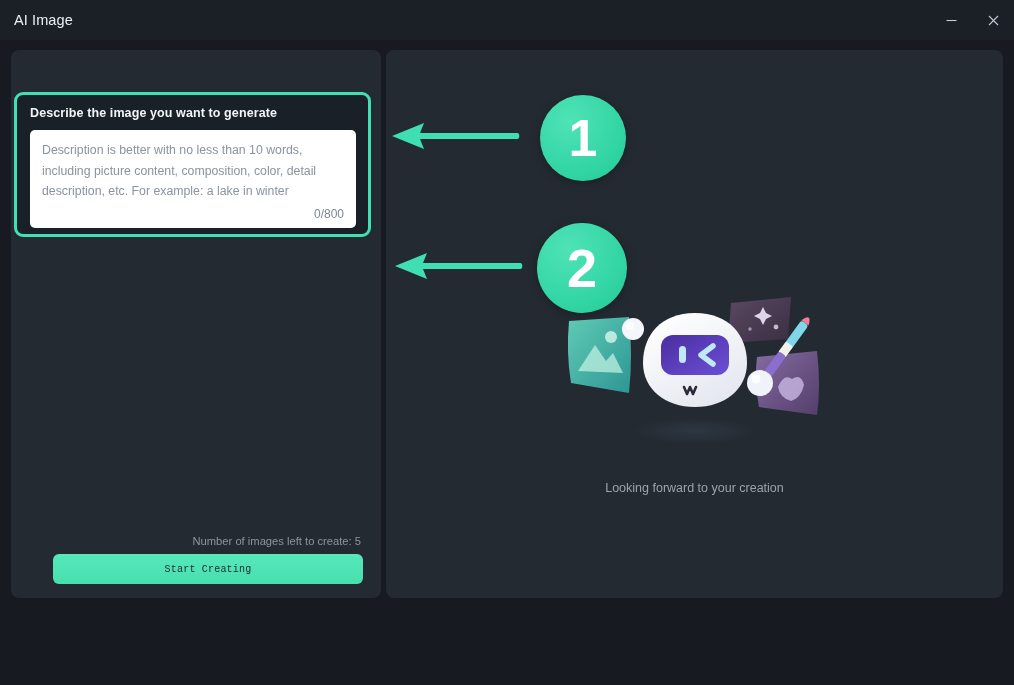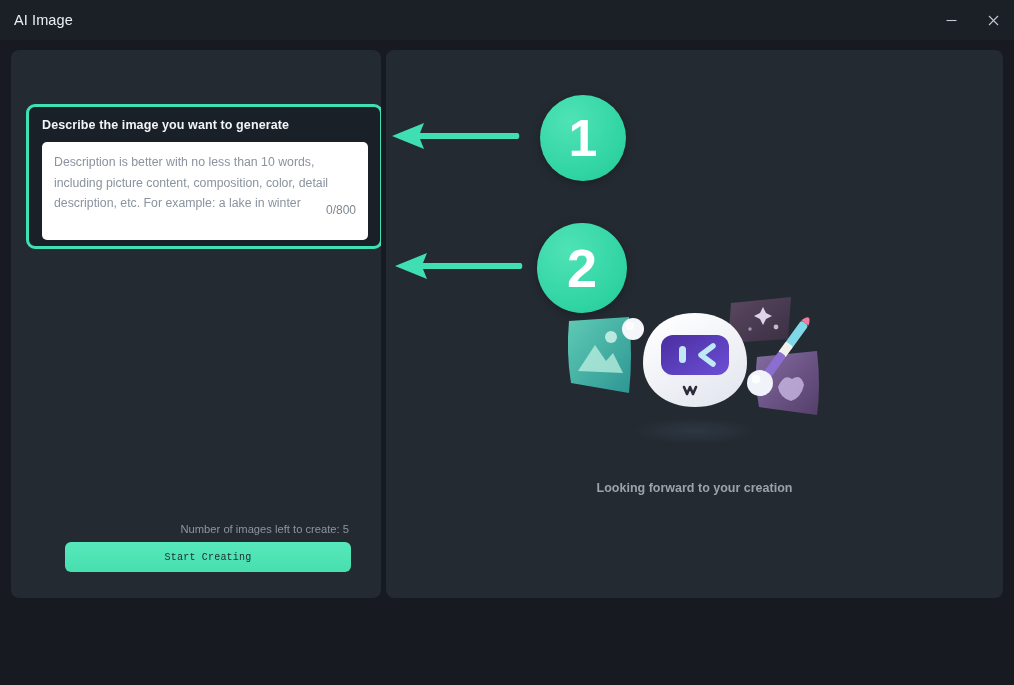--- a/index.html
+++ b/index.html
@@ -74,21 +74,21 @@
 
   
   .sidebar {
     position: relative;
     width: 370px;
     margin: 10px 0 10px 11px;
     background: #242a32;
     border-radius: 8px;
     display: flex;
     flex-direction: column;
-    padding: 12px;
+    padding: 0;
     overflow: hidden;
   }
 
   .sidebar-scroll {
     flex: 1 1 auto;
     position: relative;
   }
 
   
   .hl-box {
@@ -138,21 +138,21 @@
   .ta-placeholder {
     font-size: 12.3px;
     line-height: 20.5px;
     color: #8a939e;
     width: 300px;
   }
 
   .ta-counter {
     position: absolute;
     right: 12px;
-    bottom: 23px;
+    bottom: 7px;
     font-size: 12px;
     color: #7e8791;
   }
 
   
   .chip-row {
     display: flex;
     gap: 10px;
     margin-top: 12px;
   }
@@ -266,21 +266,20 @@
     align-items: center;
   }
 
   .illustration svg { display: block; }
 
   .illus-caption {
     margin-top: 6px;
     font-size: 12.5px;
     color: #9aa3ad;
     text-align: center;
-    font-weight: bold;
   }
 </style>
 </head>
 <body>
 
 <div class="window">
 
   <div class="titlebar">
     <div class="titlebar-title">AI Image</div>
 

